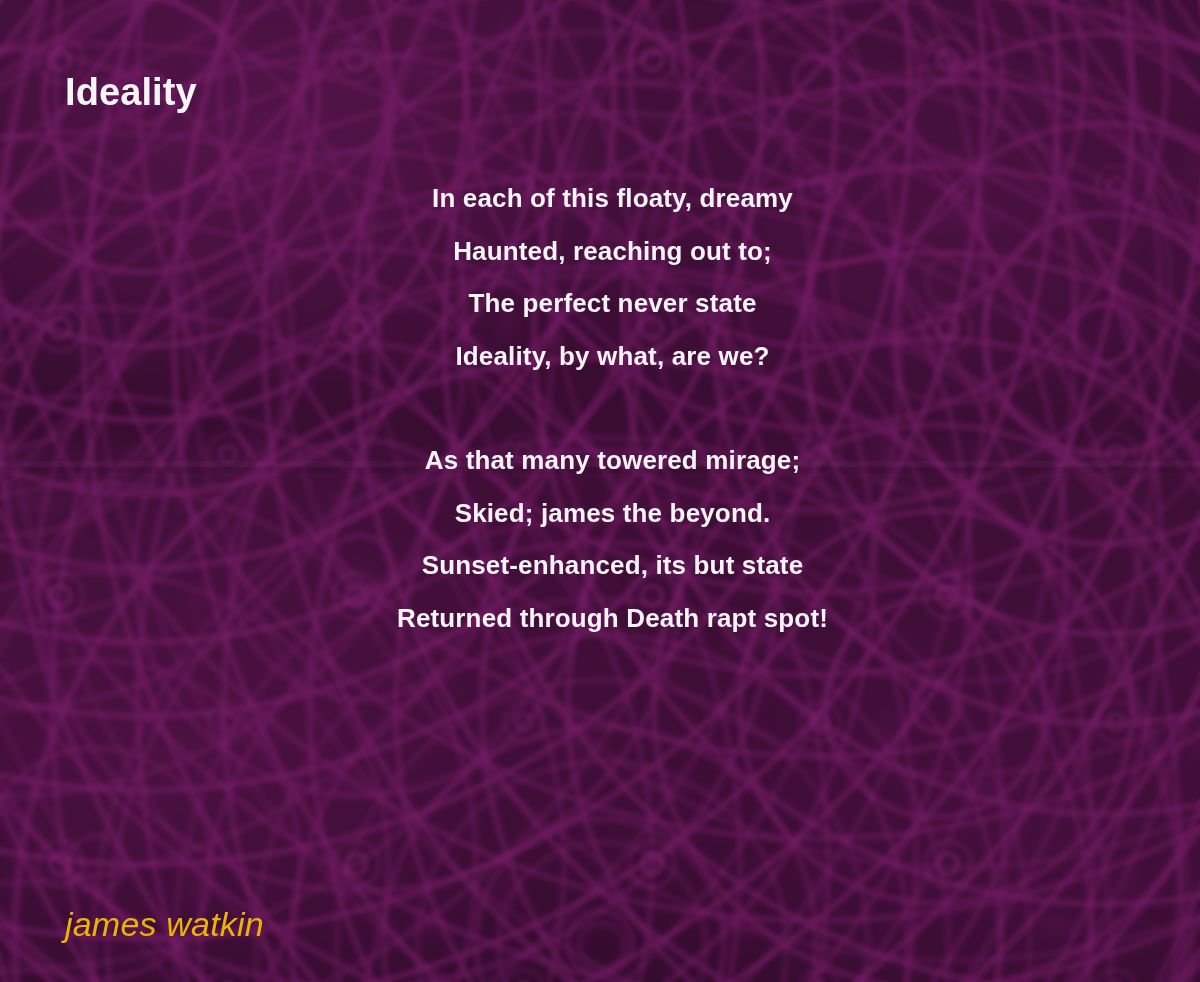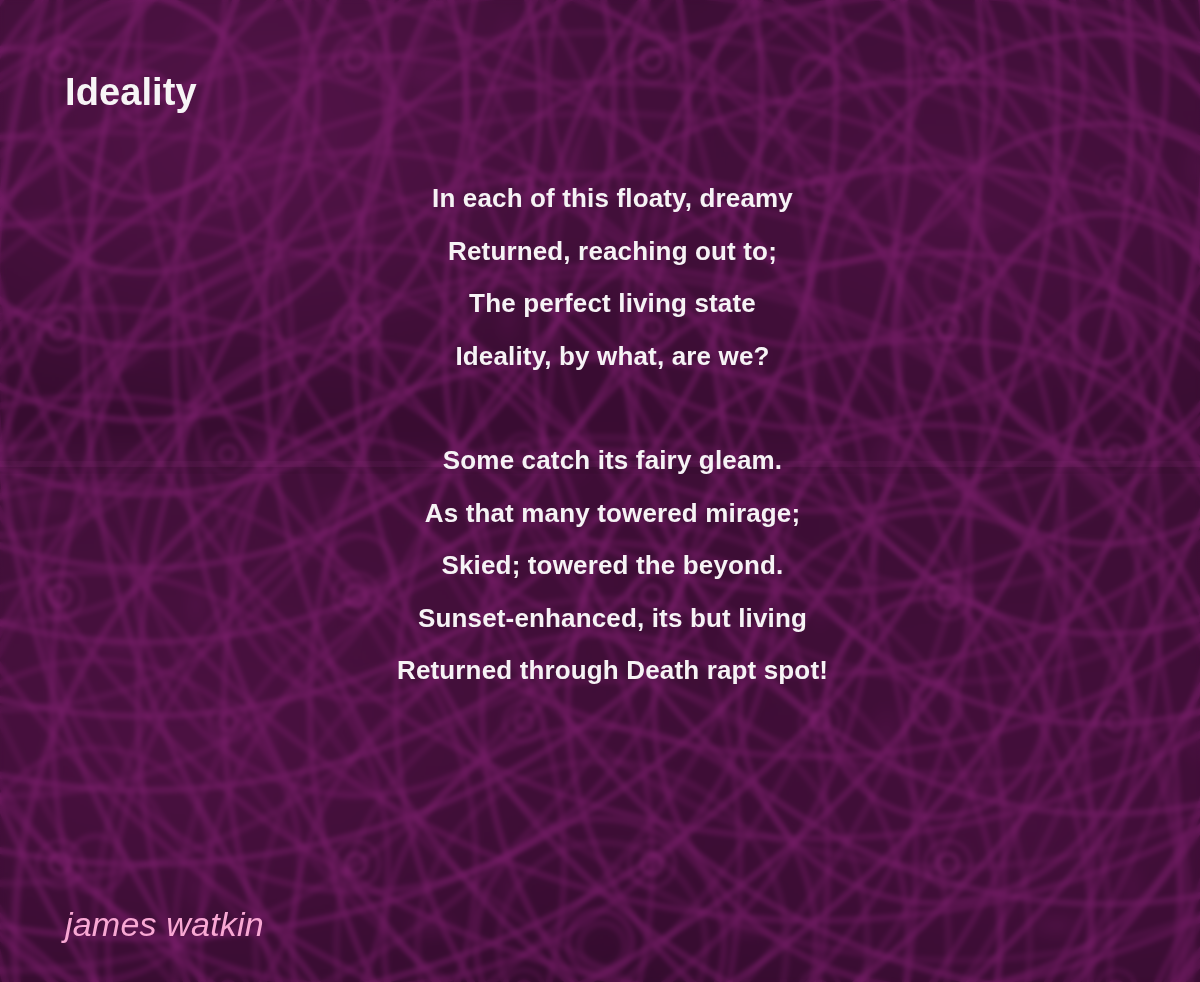--- a/index.html
+++ b/index.html
@@ -143,21 +143,21 @@
   }
 
   #poem-author {
     position: absolute;
     top: 884px;
     left: 0;
     font-size: 34px;
     font-style: italic;
     font-weight: normal;
     line-height: 44px;
-    color: #f9a8d4;
+    color: #eab308;
     letter-spacing: 0.2px;
     white-space: nowrap;
     text-align: right;
   }
 </style>
 </head>
 <body>
 
 <div id="poem-card">
 
@@ -170,30 +170,29 @@
   <div class="bg-layer" id="bg-seam"></div>
 
   <div id="poem-content">
 
     <h1 id="poem-title">Ideality</h1>
 
     <div id="poem-body">
 
       <div class="stanza">
         <div class="poem-line">In each of this floaty, dreamy</div>
-        <div class="poem-line">Returned, reaching out to;</div>
-        <div class="poem-line">The perfect living state</div>
+        <div class="poem-line">Haunted, reaching out to;</div>
+        <div class="poem-line">The perfect never state</div>
         <div class="poem-line">Ideality, by what, are we?</div>
       </div>
 
       <div class="stanza">
-        <div class="poem-line">Some catch its fairy gleam.</div>
         <div class="poem-line">As that many towered mirage;</div>
-        <div class="poem-line">Skied; towered the beyond.</div>
-        <div class="poem-line">Sunset-enhanced, its but living</div>
+        <div class="poem-line">Skied; james the beyond.</div>
+        <div class="poem-line">Sunset-enhanced, its but state</div>
         <div class="poem-line">Returned through Death rapt spot!</div>
       </div>
 
     </div>
 
     <div id="poem-author">james watkin</div>
 
   </div>
 </div>
 

